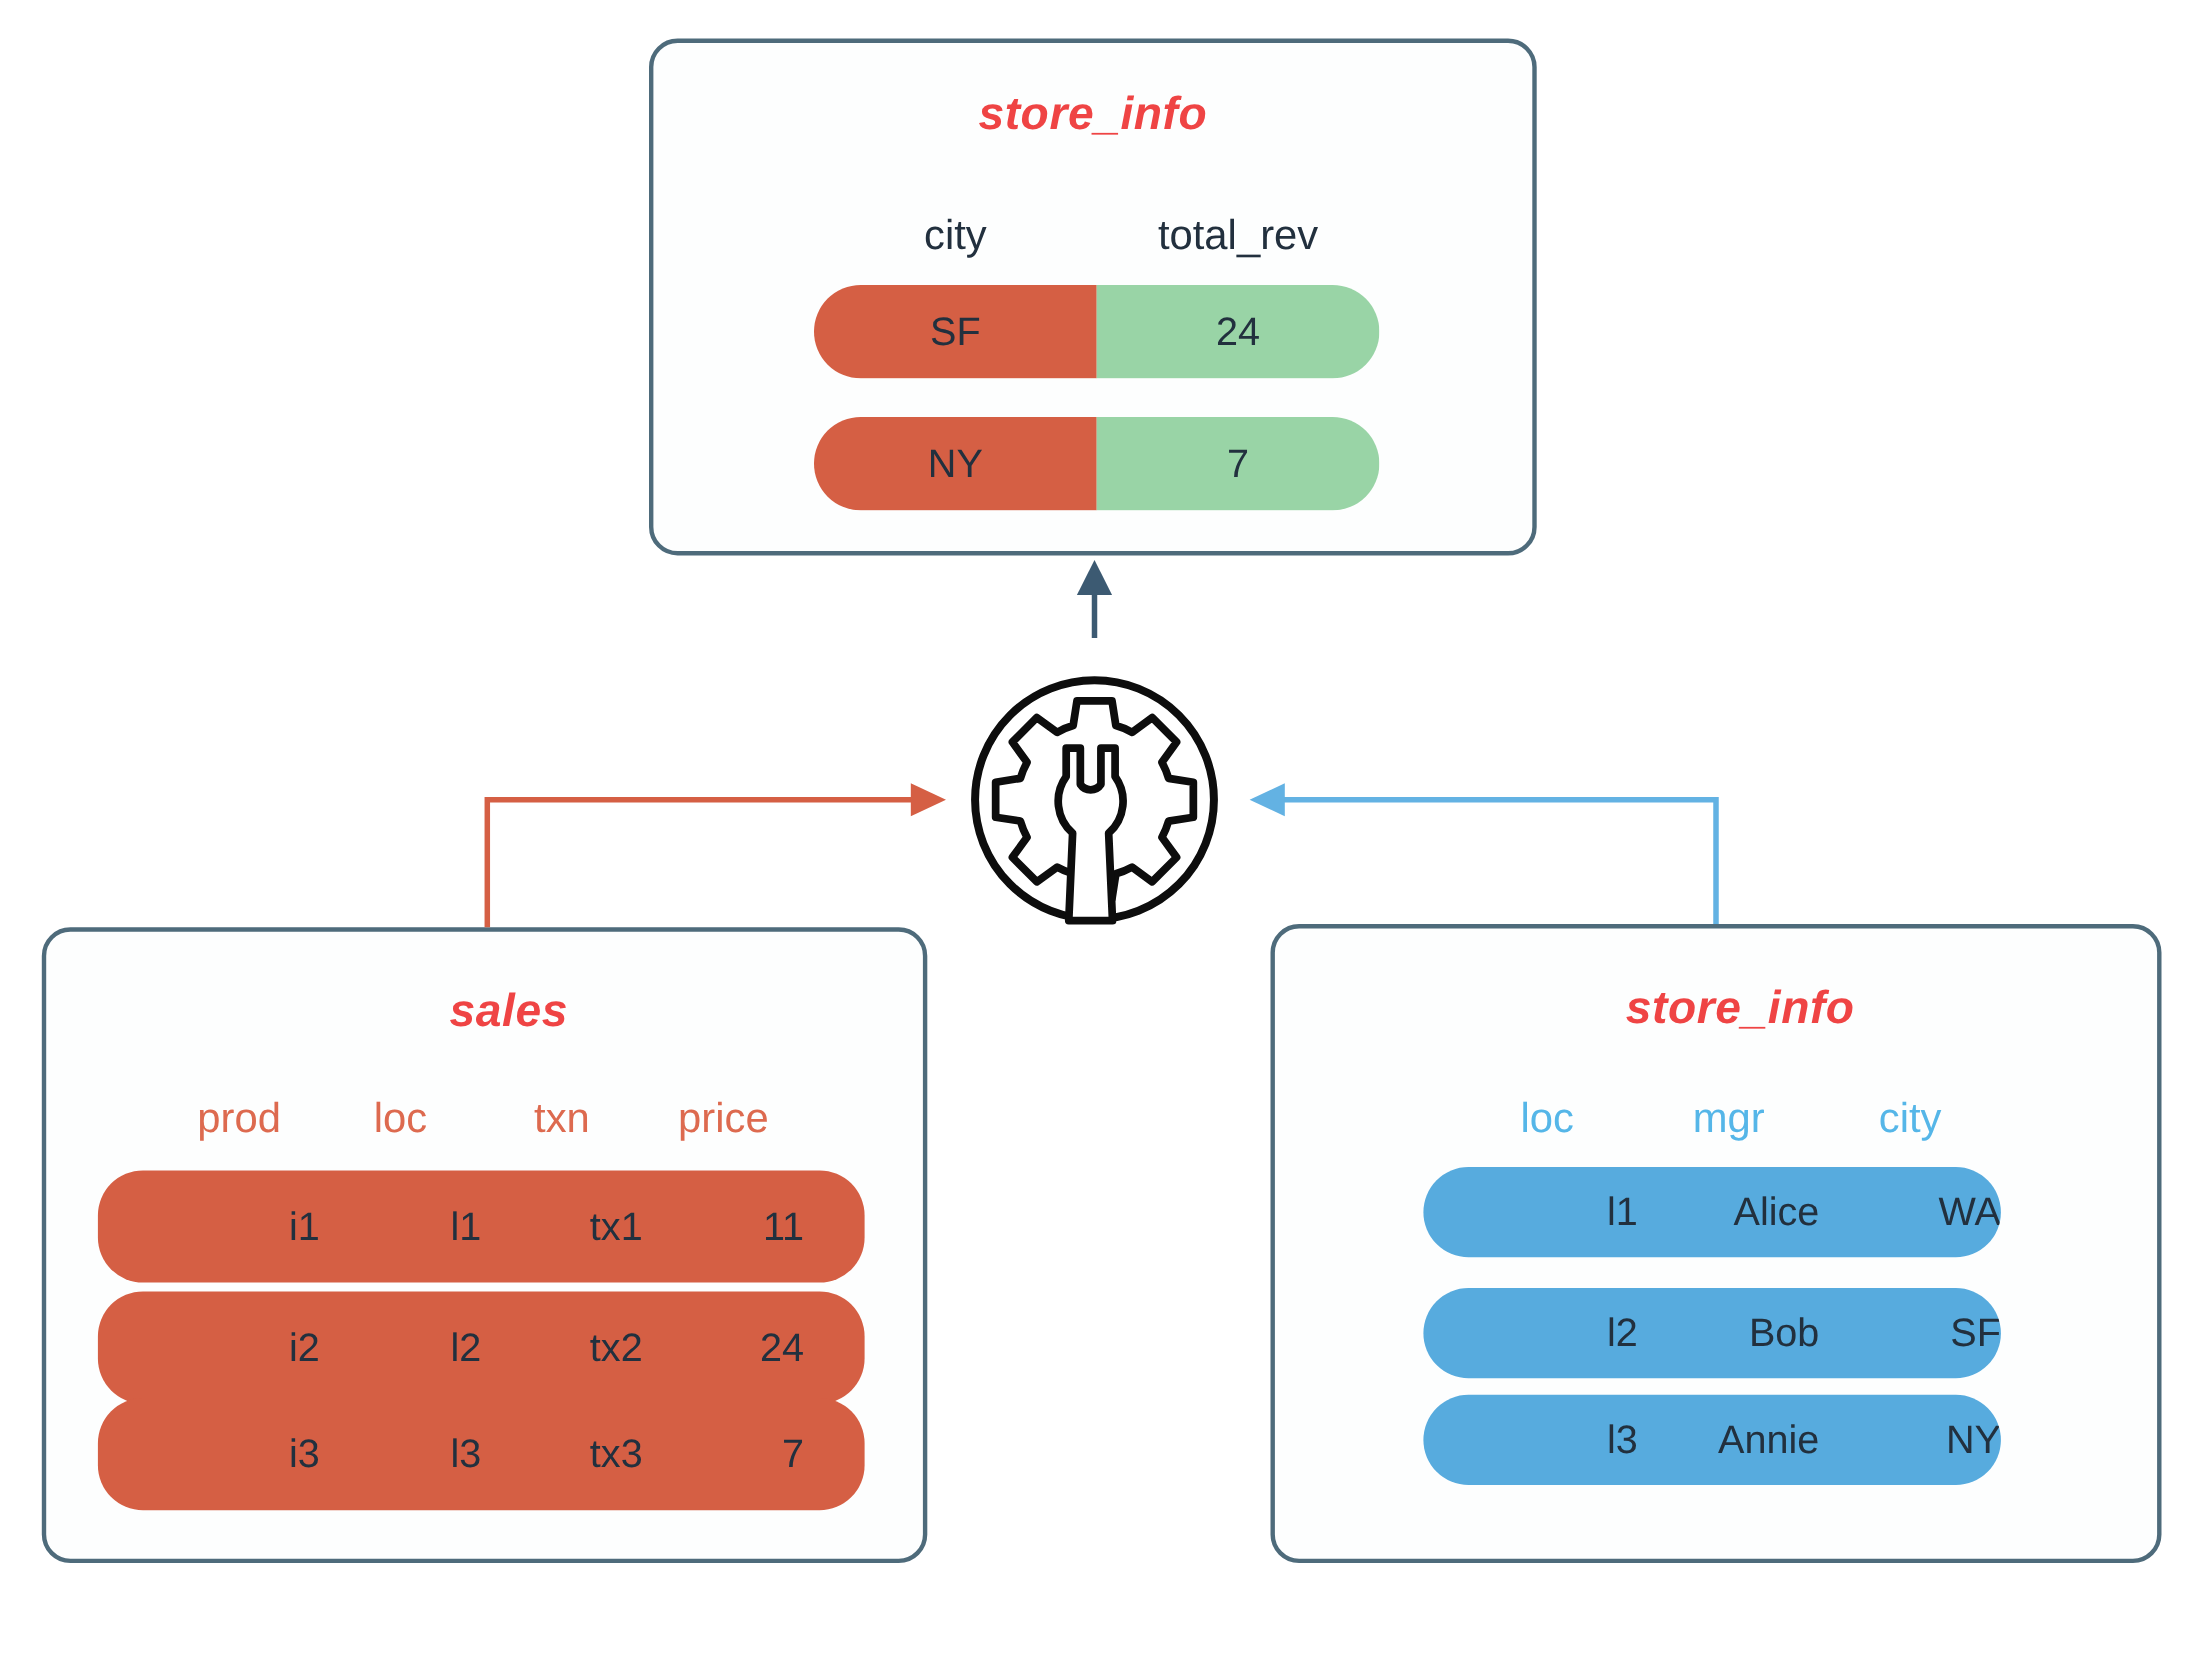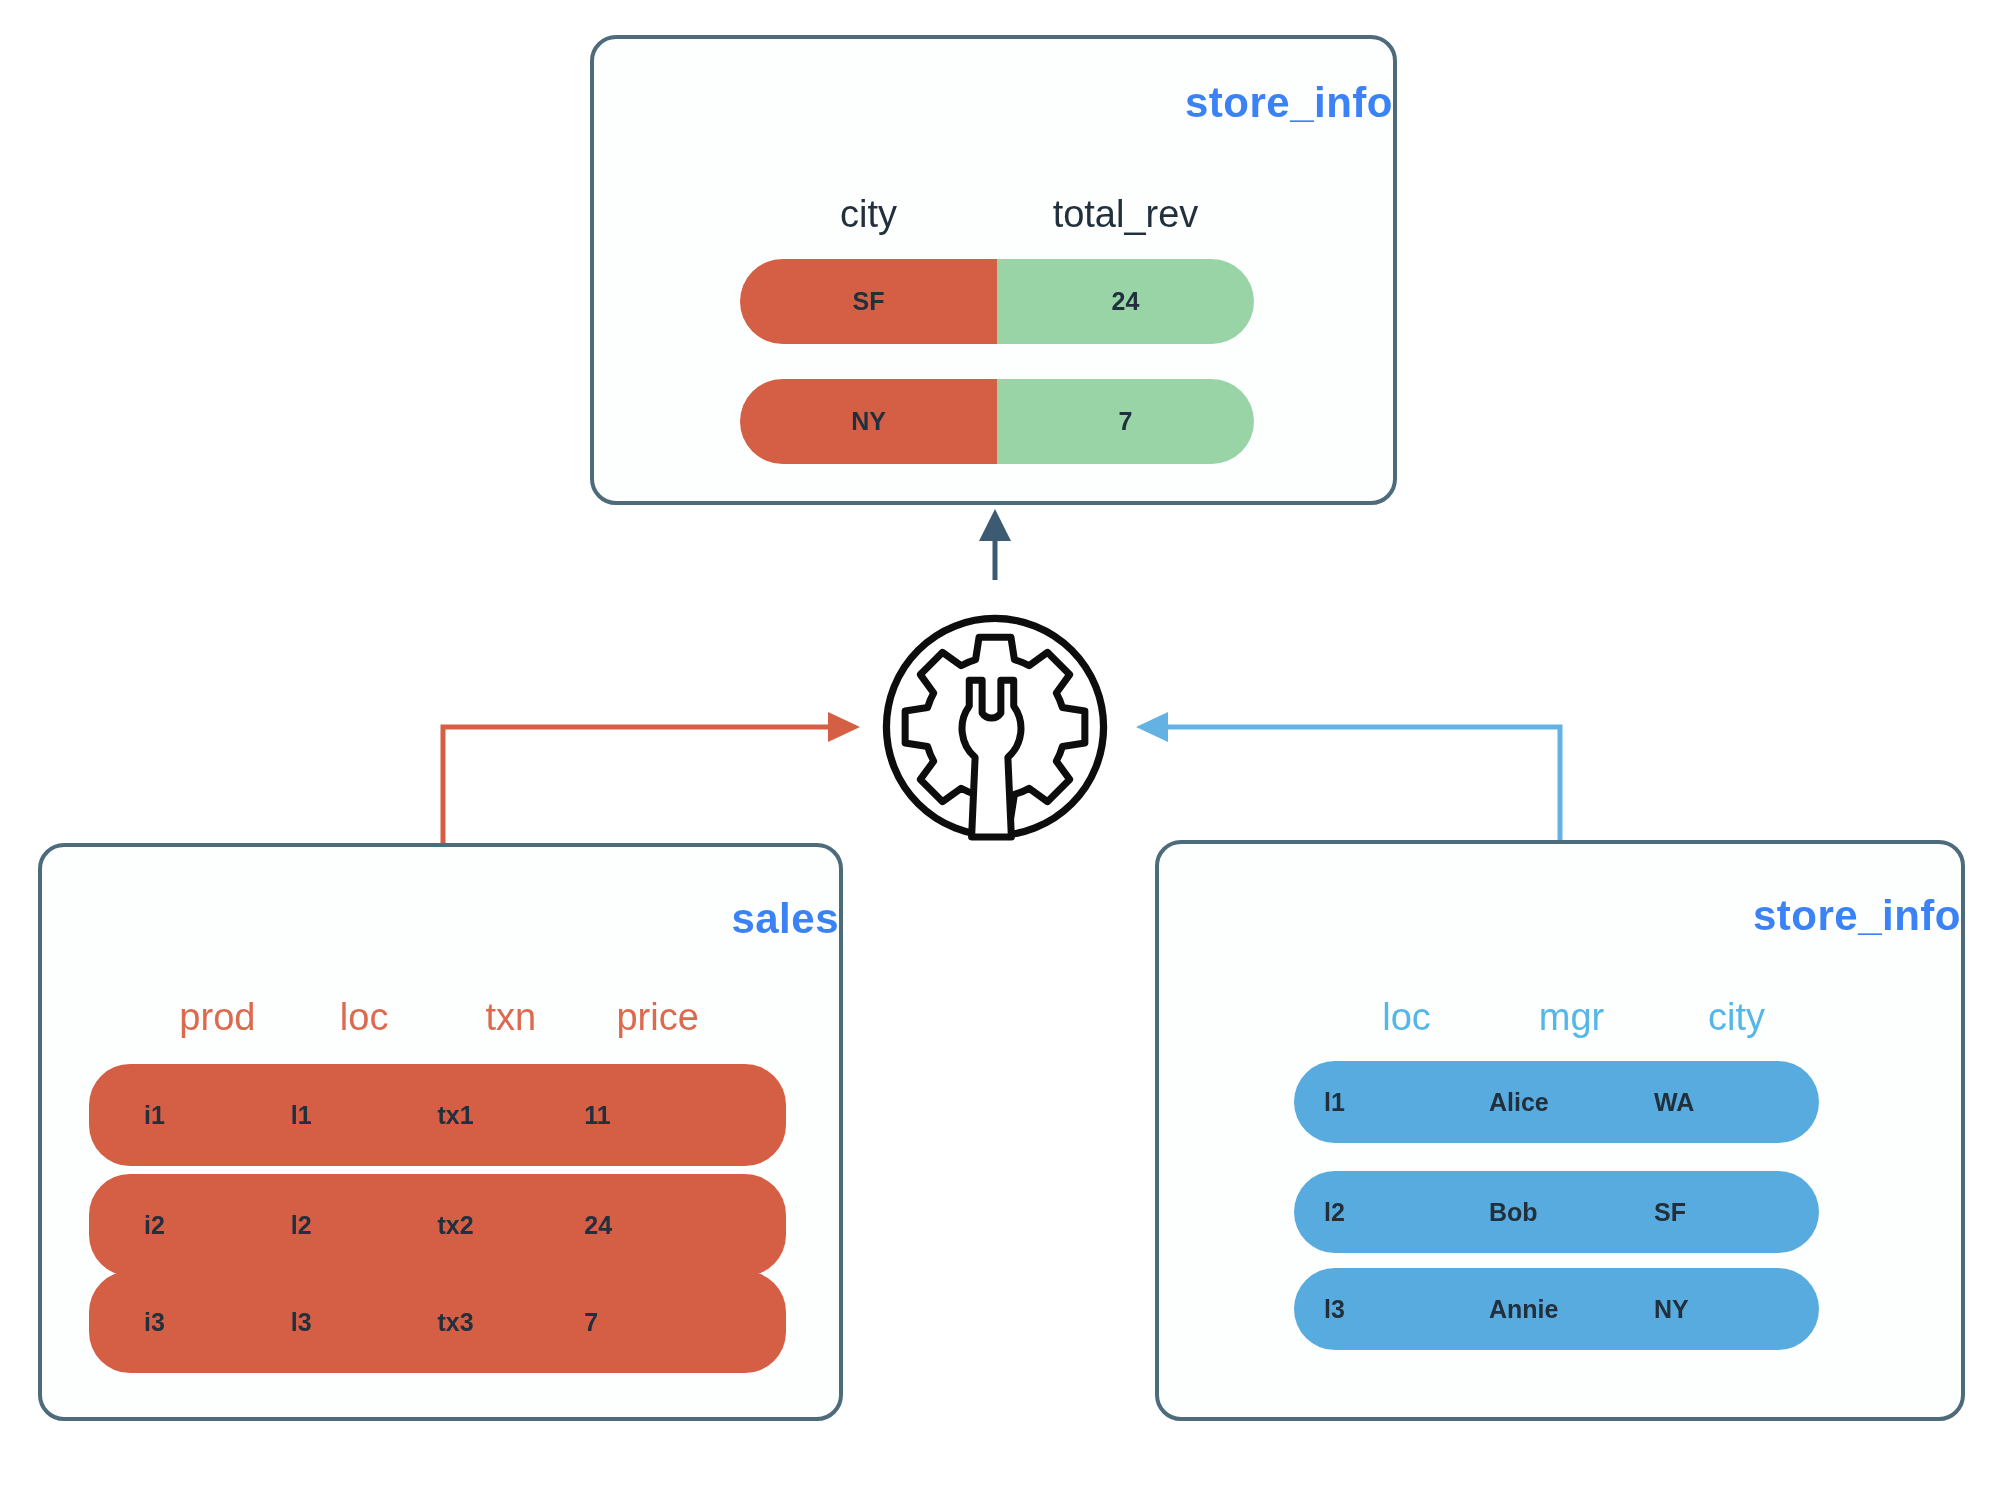--- a/index.html
+++ b/index.html
@@ -20,26 +20,27 @@
     border: 4px solid #4e6b7b;
     border-radius: 26px;
     box-sizing: border-box;
   }
   .top-box   { left: 590px;  top: 35px;  width: 807px; height: 470px; }
   .sales-box { left: 38px;   top: 843px; width: 805px; height: 578px; }
   .store-box { left: 1155px; top: 840px; width: 810px; height: 581px; }
 
   .box-title {
     margin-top: 38px;
-    text-align: right;
+    text-align: center;
     font-size: 42px;
     line-height: 52px;
     font-weight: 700;
-    color: #3b82f6;
+    color: #ef4444;
     letter-spacing: 0.5px;
+    font-style: italic;
   }
   .sales-box .box-title, .store-box .box-title { margin-top: 46px; padding-left: 44px; }
 
   
   .hdr {
     position: absolute;
     display: grid;
     font-size: 38px;
     line-height: 50px;
     text-align: center;
@@ -65,24 +66,23 @@
     color: #55b6e8;
   }
 
   
   .pill {
     position: absolute;
     display: grid;
     align-items: center;
     border-radius: 43px;
     overflow: hidden;
-    font-size: 25px;
-    text-align: left;
+    font-size: 36px;
+    text-align: right;
     color: #22303e;
-    font-weight: bold;
   }
   .top-box .pill {
     left: 146px; width: 514px; height: 85px;
     grid-template-columns: 1fr 1fr;
   }
   .top-box .pill.r1 { top: 220px; }
   .top-box .pill.r2 { top: 340px; }
   .top-box .cell { height: 100%; display: flex; align-items: center; justify-content: center; }
   .cell-red   { background: #d55f44; }
   .cell-green { background: #99d4a6; }

